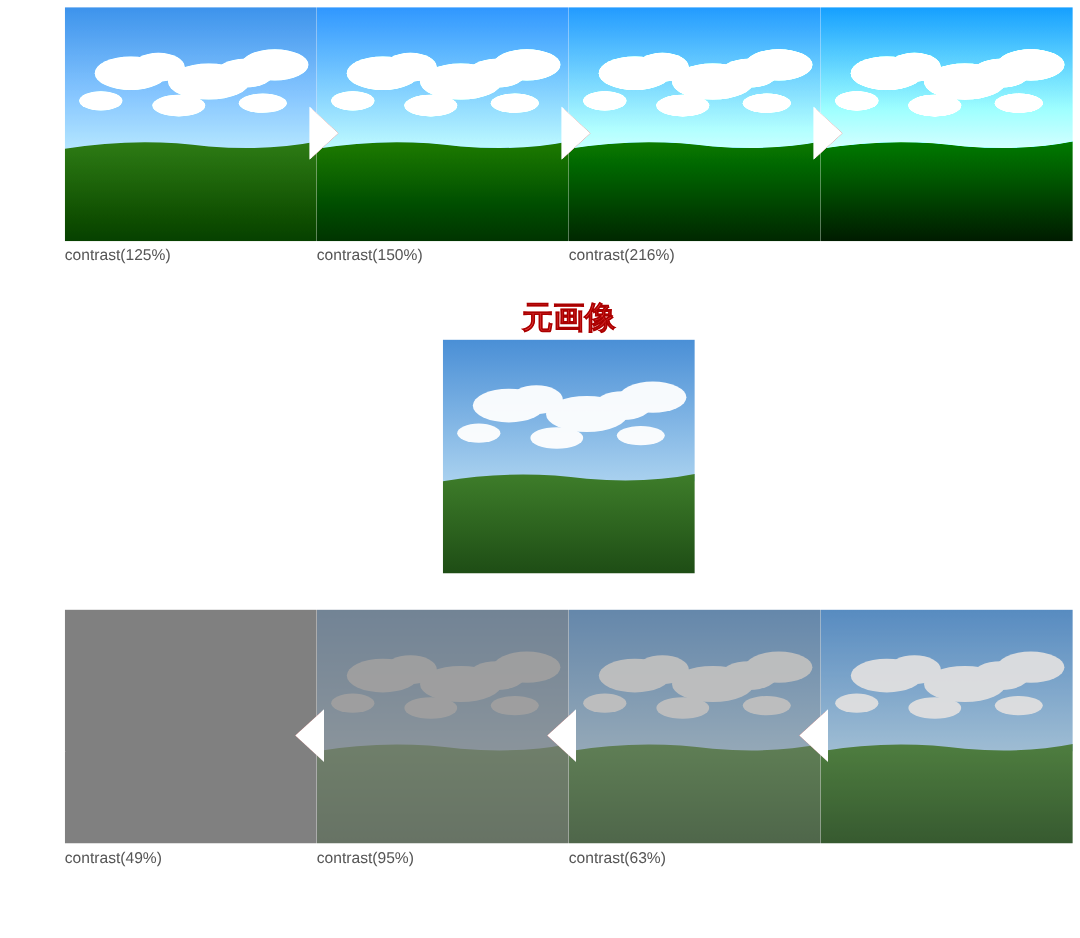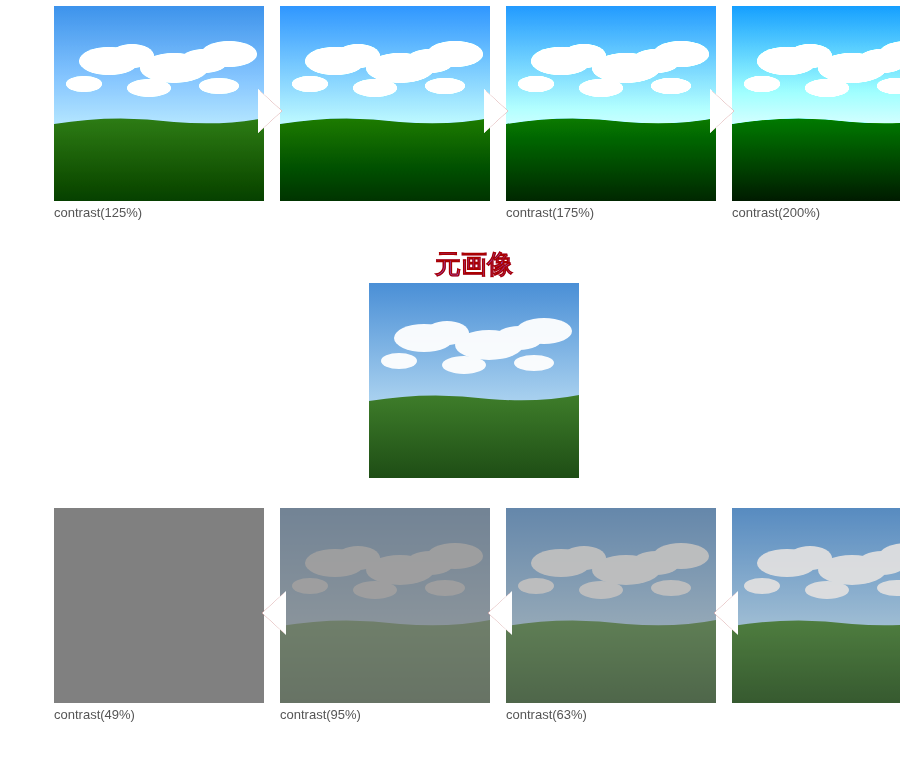--- a/index.html
+++ b/index.html
@@ -8,21 +8,20 @@
     font-family: "Meiryo","Hiragino Kaku Gothic Pro",Arial,sans-serif;
     font-size: 13px;
     color: #333;
     background: #fff;
     width: 900px;
     box-sizing: border-box;
   }
   .row {
     display: flex;
     align-items: flex-start;
-    gap: 16px;
     margin-bottom: 20px;
     position: relative;
     padding-left: 48px;
   }
   .center-row {
     justify-content: center;
     margin-top: 30px;
     margin-bottom: 30px;
   }
   .cell {
@@ -37,21 +36,21 @@
     width: 210px;
     height: 195px;
   }
   .caption {
     margin-top: 4px;
     color: #555;
   }
   .orig-label {
     text-align: center;
     font-weight: bold;
-    color: #8b5cf6;
+    color: #ef4444;
     font-size: 26px;
     line-height: 1.1;
     margin-bottom: 4px;
     -webkit-text-stroke: 0.5px #a00;
   }
   
   .arrow {
     position: absolute;
     top: 85px;
     width: 0;
@@ -152,20 +151,21 @@
       <ellipse cx="78" cy="50" rx="22" ry="12"></ellipse>
       <ellipse cx="120" cy="62" rx="34" ry="15"></ellipse>
       <ellipse cx="150" cy="55" rx="24" ry="12"></ellipse>
       <ellipse cx="175" cy="48" rx="28" ry="13"></ellipse>
       <ellipse cx="30" cy="78" rx="18" ry="8"></ellipse>
       <ellipse cx="95" cy="82" rx="22" ry="9"></ellipse>
       <ellipse cx="165" cy="80" rx="20" ry="8"></ellipse>
     </g>
   </svg>
       </div>
+    <div class="caption">contrast(150%)</div>
     <div class="arrow arrow-right arrow-right-wrap"></div>
   </div>
   <div class="cell">
     <div class="tile" style="filter: contrast(175%);">
   <svg viewBox="0 0 210 195" preserveAspectRatio="none">
     <defs>
       <linearGradient id="sky" x1="0" y1="0" x2="0" y2="1">
         <stop offset="0" stop-color="#4a8fd6"></stop>
         <stop offset="1" stop-color="#a9d1ef"></stop>
       </linearGradient>
@@ -181,21 +181,21 @@
       <ellipse cx="78" cy="50" rx="22" ry="12"></ellipse>
       <ellipse cx="120" cy="62" rx="34" ry="15"></ellipse>
       <ellipse cx="150" cy="55" rx="24" ry="12"></ellipse>
       <ellipse cx="175" cy="48" rx="28" ry="13"></ellipse>
       <ellipse cx="30" cy="78" rx="18" ry="8"></ellipse>
       <ellipse cx="95" cy="82" rx="22" ry="9"></ellipse>
       <ellipse cx="165" cy="80" rx="20" ry="8"></ellipse>
     </g>
   </svg>
       </div>
-    <div class="caption">contrast(175%)</div>
+    <div class="caption">contrast(216%)</div>
     <div class="arrow arrow-right arrow-right-wrap"></div>
   </div>
   <div class="cell">
     <div class="tile" style="filter: contrast(200%);">
   <svg viewBox="0 0 210 195" preserveAspectRatio="none">
     <defs>
       <linearGradient id="sky" x1="0" y1="0" x2="0" y2="1">
         <stop offset="0" stop-color="#4a8fd6"></stop>
         <stop offset="1" stop-color="#a9d1ef"></stop>
       </linearGradient>
@@ -211,21 +211,20 @@
       <ellipse cx="78" cy="50" rx="22" ry="12"></ellipse>
       <ellipse cx="120" cy="62" rx="34" ry="15"></ellipse>
       <ellipse cx="150" cy="55" rx="24" ry="12"></ellipse>
       <ellipse cx="175" cy="48" rx="28" ry="13"></ellipse>
       <ellipse cx="30" cy="78" rx="18" ry="8"></ellipse>
       <ellipse cx="95" cy="82" rx="22" ry="9"></ellipse>
       <ellipse cx="165" cy="80" rx="20" ry="8"></ellipse>
     </g>
   </svg>
       </div>
-    <div class="caption">contrast(200%)</div>
   </div>
 </div>
 
 <div class="row center-row">
   <div class="cell">
     <div class="orig-label">元画像</div>
     <div class="tile tile-big" style="filter: contrast(100%);">
   <svg viewBox="0 0 210 195" preserveAspectRatio="none">
     <defs>
       <linearGradient id="sky" x1="0" y1="0" x2="0" y2="1">

